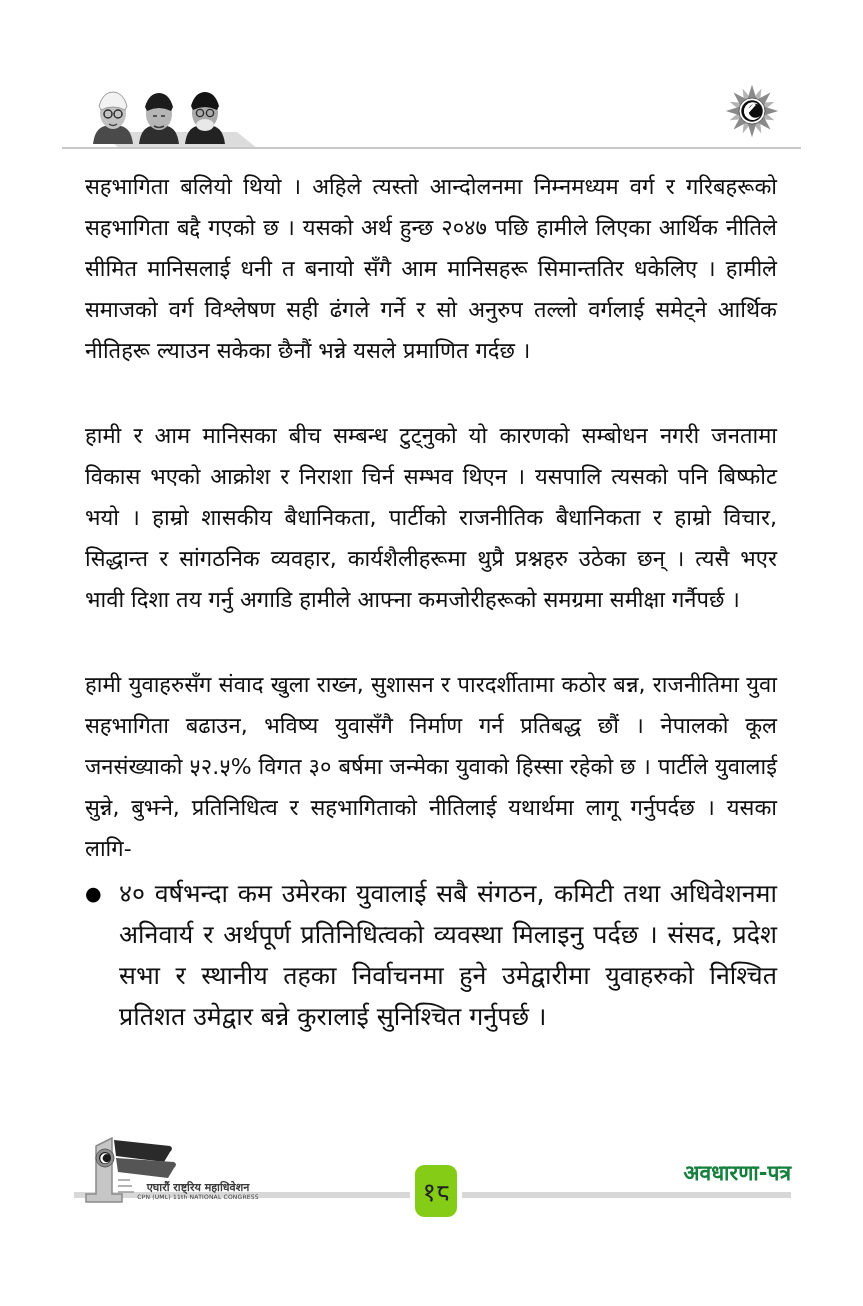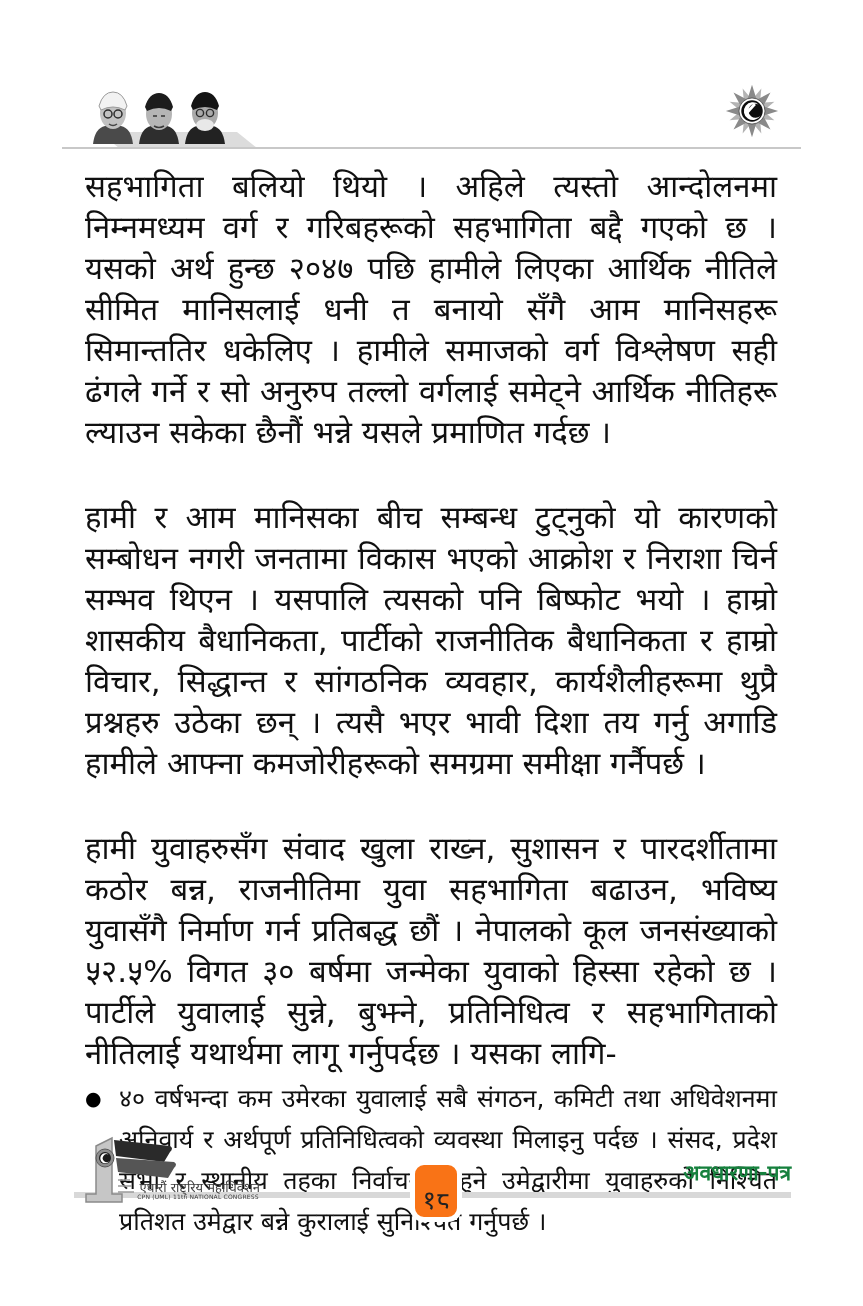--- a/index.html
+++ b/index.html
@@ -16,43 +16,43 @@
     position:absolute;top:76px;right:141px;text-align:right;
     font-weight:bold;font-size:20px;line-height:25px;color:#151515;
     white-space:nowrap;
   }
   .party-logo{position:absolute;top:82px;right:83px;width:56px;height:58px;}
   .header-rule{position:absolute;top:147px;left:62px;right:62px;height:2px;background:#c8c8c8;}
 
   
   main{position:absolute;top:166px;left:85px;width:692px;}
   p.para{
-    margin:0 0 44px 0;font-size:31px;line-height:41px;
+    margin:0 0 44px 0;font-size:22px;line-height:41px;
     text-align:justify;color:#101010;
   }
   .bullet-item{display:flex;margin-top:2px;}
   .bullet-marker{
     flex:0 0 34px;font-size:19px;line-height:41px;color:#000;
   }
   .bullet-text{
     flex:1;font-size:25px;line-height:41px;text-align:justify;color:#101010;
   }
 
   
   .footer-line{position:absolute;top:1192px;left:74px;right:72px;height:6px;background:#d8d8d8;}
   .congress-logo{position:absolute;left:78px;top:1136px;width:185px;height:84px;}
   .congress-logo .small-text{
     position:absolute;left:58px;top:46px;width:124px;text-align:center;color:#3a3a3a;
   }
-  .congress-line1{font-size:13px;font-weight:normal;line-height:11px;white-space:nowrap;text-align:right;}
+  .congress-line1{font-size:11px;font-weight:bold;line-height:11px;white-space:nowrap;}
   .congress-line2{font-size:6px;line-height:8px;letter-spacing:.2px;white-space:nowrap;}
   .page-badge{
     position:absolute;left:410px;top:1160px;width:52px;height:62px;
-    background:#f97316;border-radius:14px;border:5px solid #ffffff;
-    box-sizing:border-box;display:flex;align-items:flex-end;justify-content:center;
+    background:#84cc16;border-radius:14px;border:5px solid #ffffff;
+    box-sizing:border-box;display:flex;align-items:center;justify-content:center;
     font-size:26px;color:#222;z-index:2;
   }
   .footer-right{
     position:absolute;right:72px;top:1158px;font-weight:bold;font-size:21px;color:#15803d;
   }
 </style>
 </head>
 <body>
 
 <div class="page">

